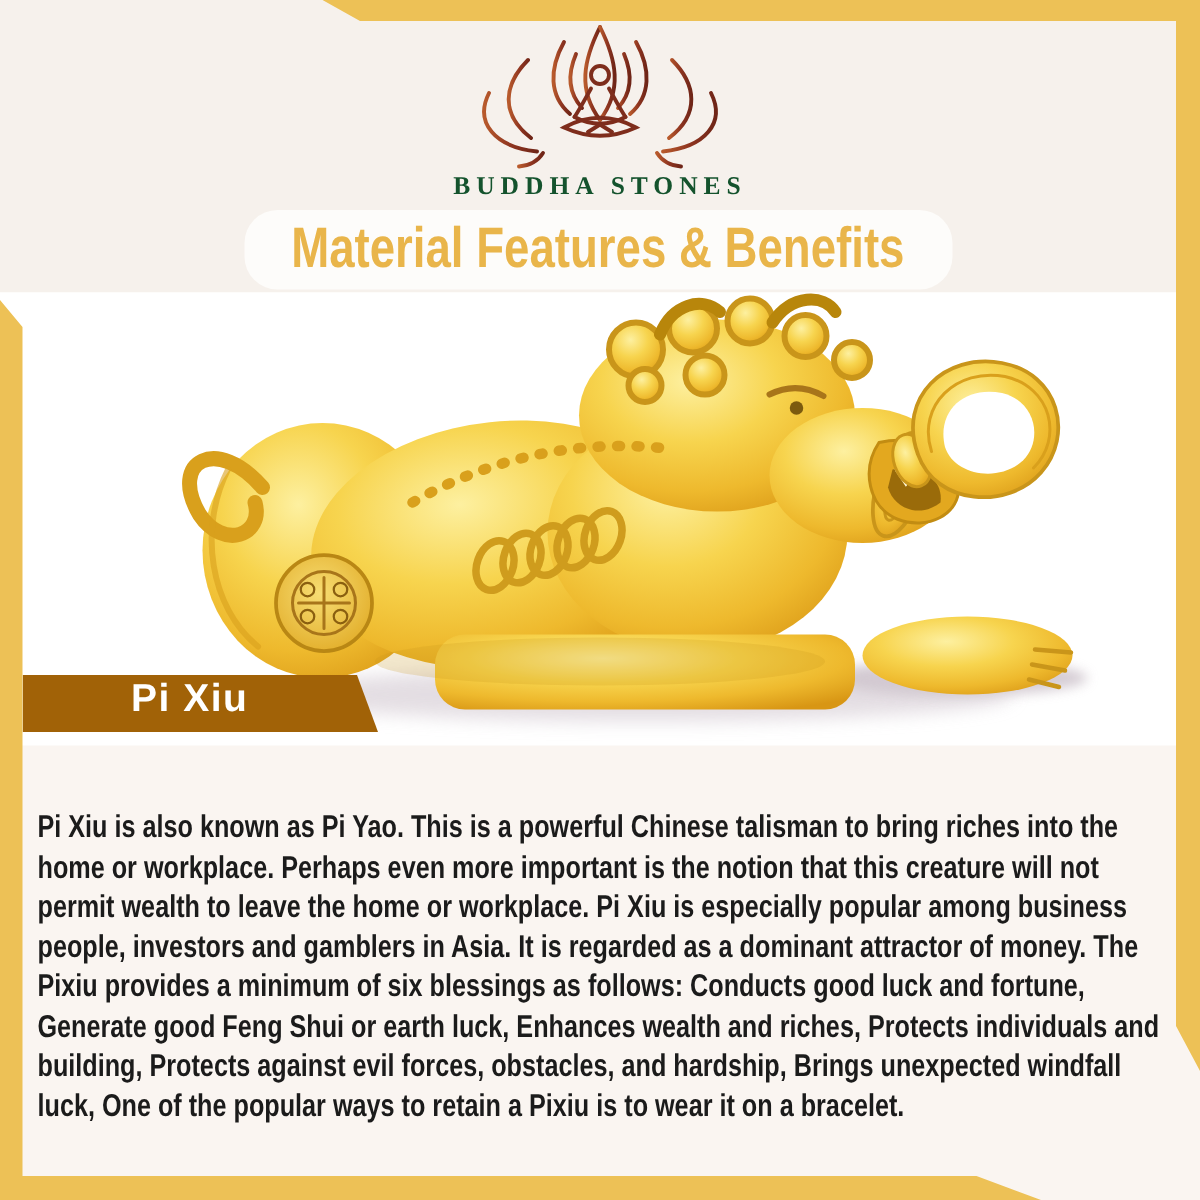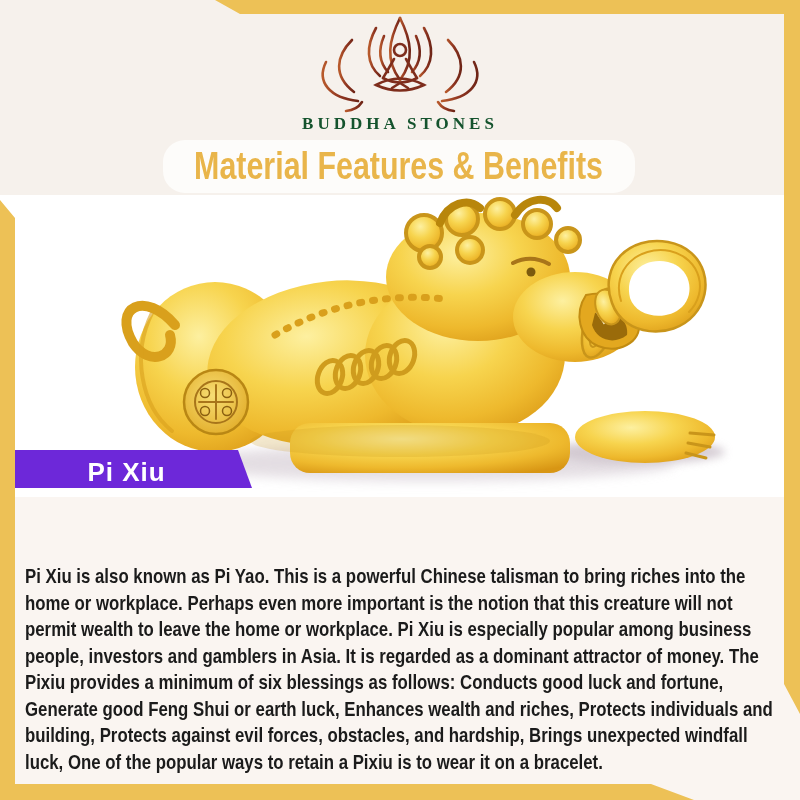--- a/index.html
+++ b/index.html
@@ -19,31 +19,31 @@
               font-family:"Liberation Serif",serif;font-size:17px;font-weight:600;
               letter-spacing:4px;color:#14532d;}
   
   .banner-box{position:absolute;left:163px;top:140px;width:472px;height:53px;background:#fdfcfa;
               display:flex;align-items:center;justify-content:center;border-radius:22px;}
   .banner-title{display:inline-block;white-space:nowrap;font-size:38px;font-weight:bold;
                 color:#e9b54a;transform:scaleX(0.8);transform-origin:center;}
   
   .pendant{position:absolute;left:0;top:195px;width:800px;height:302px;}
   
-  .pixiu-ribbon{position:absolute;left:15px;top:450px;width:237px;height:38px;background:#6d28d9;
+  .pixiu-ribbon{position:absolute;left:15px;top:450px;width:237px;height:38px;background:#a16207;
                 clip-path:polygon(0 0,223px 0,237px 38px,0 38px);
-                display:flex;align-items:flex-end;justify-content:center;}
+                display:flex;align-items:flex-start;justify-content:center;}
   .pixiu-ribbon span{font-size:26px;font-weight:bold;color:#ffffff;letter-spacing:1px;
                      padding-right:14px;}
   
   .headline{position:absolute;left:0;top:520px;width:800px;height:42px;text-align:center;}
   .headline span{display:inline-block;white-space:pre;font-size:35px;font-weight:bold;
                  color:#ecb84d;transform:scaleX(0.79);transform-origin:center;}
   
-  .description{position:absolute;left:25px;top:564px;width:760px;}
+  .description{position:absolute;left:25px;top:540px;width:760px;}
   .description .line{height:26.5px;white-space:nowrap;font-size:21px;font-weight:bold;
                      color:#1b1b1b;transform:scaleX(0.8);transform-origin:left center;}
 </style>
 </head>
 <body>
 
 <div id="canvas">
 
   <div class="cream-bg"></div>
   <div class="photo-bg"></div>

